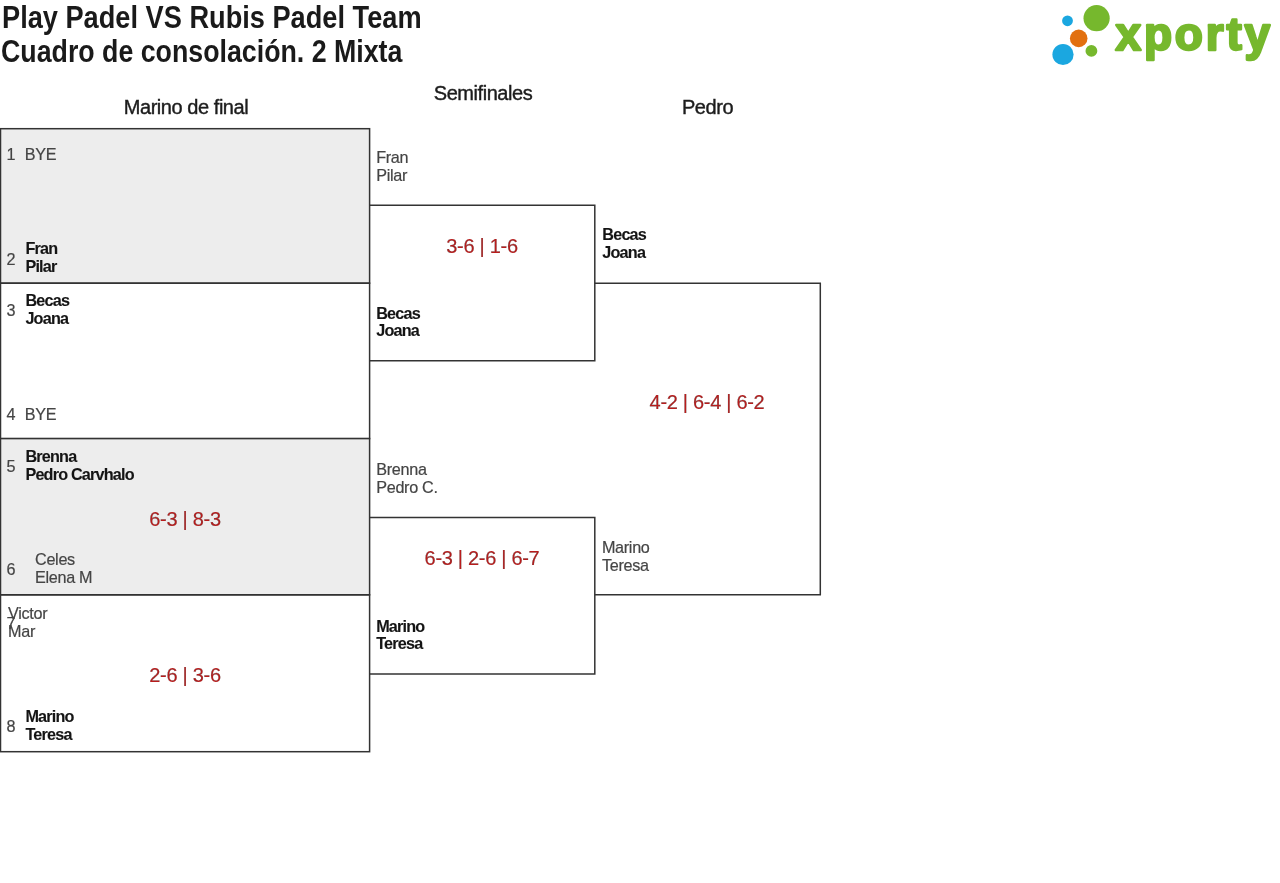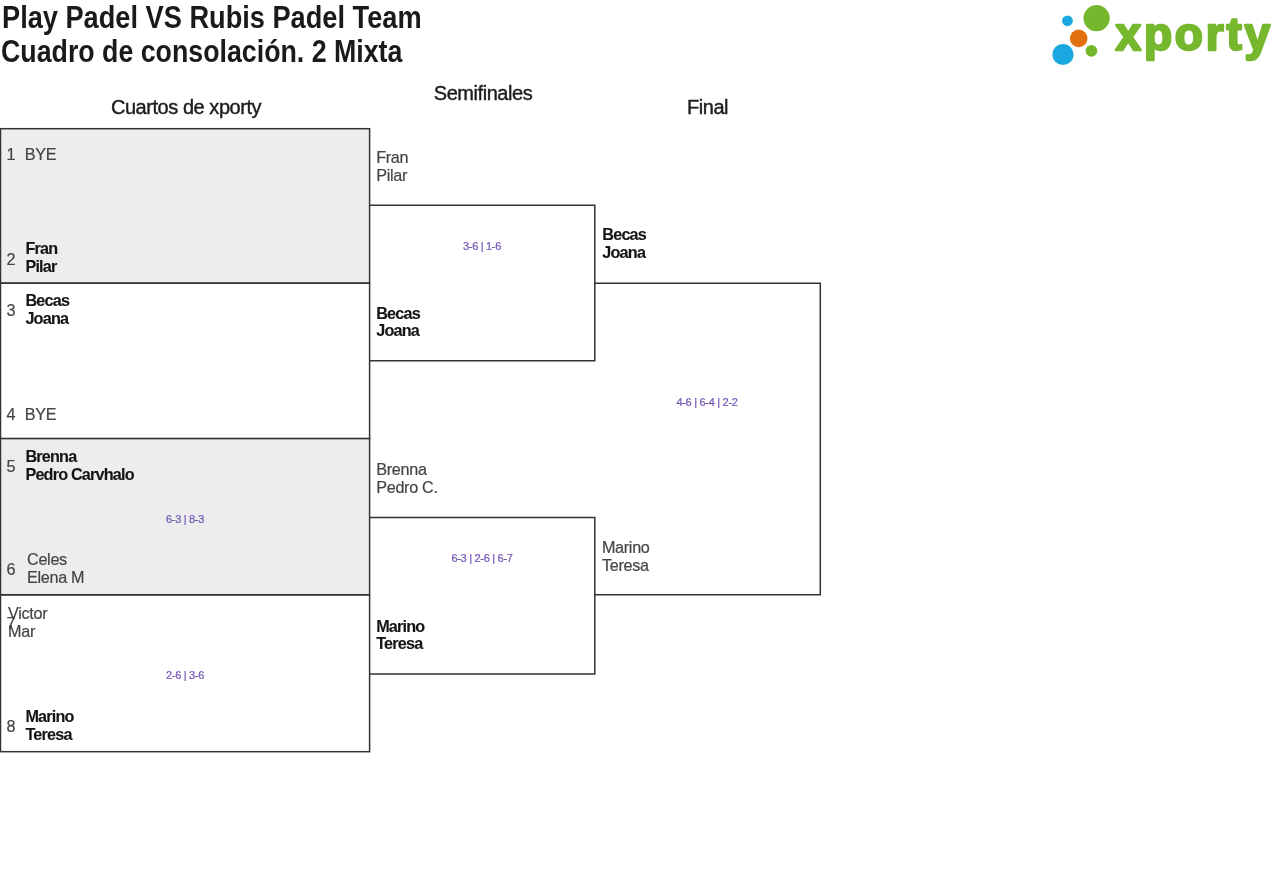--- a/index.html
+++ b/index.html
@@ -1,25 +1,25 @@
 <!DOCTYPE html>
 <html><head><meta charset="utf-8"><style>
 html,body{margin:0;padding:0}
 body{width:1280px;height:883px;position:relative;background:#fff;font-family:"Liberation Sans",sans-serif;overflow:hidden}
 .nm{position:absolute;font-size:16.2px;line-height:17.6px;color:#454545;white-space:pre;letter-spacing:-0.3px;-webkit-text-stroke:0.2px #454545}
 .b{font-weight:bold;color:#141414;letter-spacing:-0.8px;-webkit-text-stroke:0.1px #141414}
-.sc{position:absolute;font-size:11px;line-height:16px;color:#8b5cf6;transform:translateX(-50%);white-space:pre;letter-spacing:-0.3px;-webkit-text-stroke:0.2px #454545}
+.sc{position:absolute;font-size:20px;line-height:16px;color:#b91c1c;transform:translateX(-50%);white-space:pre;letter-spacing:-0.3px;-webkit-text-stroke:0.2px #454545}
 .ti{position:absolute;font-size:20px;line-height:20px;color:#1c1c1c;transform:translateX(-50%);white-space:pre;-webkit-text-stroke:0.4px #1c1c1c;letter-spacing:-0.45px}
 h1{position:absolute;margin:0;font-size:31px;line-height:31px;font-weight:bold;color:#1a1a1a;white-space:pre;letter-spacing:0;transform-origin:left top}
 </style></head><body>
 <h1 id="h1a" style="left:2px;top:1.78px;transform:scaleX(0.877)">Play Padel VS Rubis Padel Team</h1>
 <h1 id="h1b" style="left:0.8px;top:36.13px;transform:scaleX(0.863)">Cuadro de consolación. 2 Mixta</h1>
-<div class="ti" style="left:186px;top:96.53px">Cuartos de xporty</div>
+<div class="ti" style="left:186px;top:96.53px">Marino de final</div>
 <div class="ti" style="left:483px;top:83px">Semifinales</div>
-<div class="ti" style="left:707.5px;top:96.53px">Final</div>
+<div class="ti" style="left:707.5px;top:96.53px">Pedro</div>
 <svg style="position:absolute;left:0;top:0" width="1280" height="883" viewBox="0 0 1280 883" fill="none" stroke="#333" stroke-width="1.5">
 <rect x="0.5" y="128.7" width="369.1" height="154.5" fill="#ededed"></rect>
 <rect x="0.5" y="283.2" width="369.1" height="155.4"></rect>
 <rect x="0.5" y="438.6" width="369.1" height="156.2" fill="#ededed"></rect>
 <rect x="0.5" y="594.8" width="369.1" height="156.9"></rect>
 <path d="M369.6,205.3 H594.8 V360.8 H369.6"></path>
 <path d="M369.6,517.5 H594.8 V674.0 H369.6"></path>
 <path d="M594.8,283.2 H820.3 V594.8 H594.8"></path>
 </svg>
 <div class="nm" style="left:6.5px;top:146.13px">1</div>
@@ -29,21 +29,21 @@
 Pilar</div>
 <div class="nm" style="left:6.5px;top:302.43px">3</div>
 <div class="nm b" style="left:25.4px;top:292.03px">Becas
 Joana</div>
 <div class="nm" style="left:6.5px;top:405.53px">4</div>
 <div class="nm" style="left:24.8px;top:405.53px">BYE</div>
 <div class="nm" style="left:6.5px;top:457.73px">5</div>
 <div class="nm b" style="left:25.4px;top:448.33px">Brenna
 Pedro Carvhalo</div>
 <div class="nm" style="left:6.5px;top:560.83px">6</div>
-<div class="nm" style="left:27px;top:551.43px">Celes
+<div class="nm" style="left:35px;top:551.43px">Celes
 Elena M</div>
 <div class="nm" style="left:6.5px;top:614.63px">7</div>
 <div class="nm" style="left:8px;top:605.23px">Victor
 Mar</div>
 <div class="nm" style="left:6.5px;top:717.83px">8</div>
 <div class="nm b" style="left:25.4px;top:708.33px">Marino
 Teresa</div>
 <div class="nm" style="left:376.2px;top:148.93px">Fran
 Pilar</div>
 <div class="nm b" style="left:376.2px;top:304.63px">Becas
@@ -53,20 +53,20 @@
 <div class="nm b" style="left:376.2px;top:617.53px">Marino
 Teresa</div>
 <div class="nm b" style="left:602.3px;top:226.23px">Becas
 Joana</div>
 <div class="nm" style="left:601.9px;top:539.23px">Marino
 Teresa</div>
 <div class="sc" style="left:185px;top:510.66px">6-3 | 8-3</div>
 <div class="sc" style="left:185px;top:667px">2-6 | 3-6</div>
 <div class="sc" style="left:482px;top:238.06px">3-6 | 1-6</div>
 <div class="sc" style="left:482px;top:550.16px">6-3 | 2-6 | 6-7</div>
-<div class="sc" style="left:707px;top:393.56px">4-6 | 6-4 | 2-2</div>
+<div class="sc" style="left:707px;top:393.56px">4-2 | 6-4 | 6-2</div>
 <svg style="position:absolute;left:1040px;top:0" width="240" height="80" viewBox="0 0 240 80">
 <circle cx="27.5" cy="20.8" r="5.4" fill="#1ba7e0"></circle>
 <circle cx="56.6" cy="18.2" r="13.1" fill="#76b82d"></circle>
 <circle cx="38.7" cy="38.4" r="8.8" fill="#e2700f"></circle>
 <circle cx="23" cy="54.5" r="10.6" fill="#1ba7e0"></circle>
 <circle cx="51.4" cy="50.9" r="5.9" fill="#76b82d"></circle>
 <text x="75.5" y="50.2" font-family="Liberation Sans, sans-serif" font-weight="bold" font-size="46" fill="#76b82d" stroke="#76b82d" stroke-width="2.4" stroke-linejoin="round" stroke-linecap="round" letter-spacing="2.8">xporty</text>
 </svg>
 </body></html>

